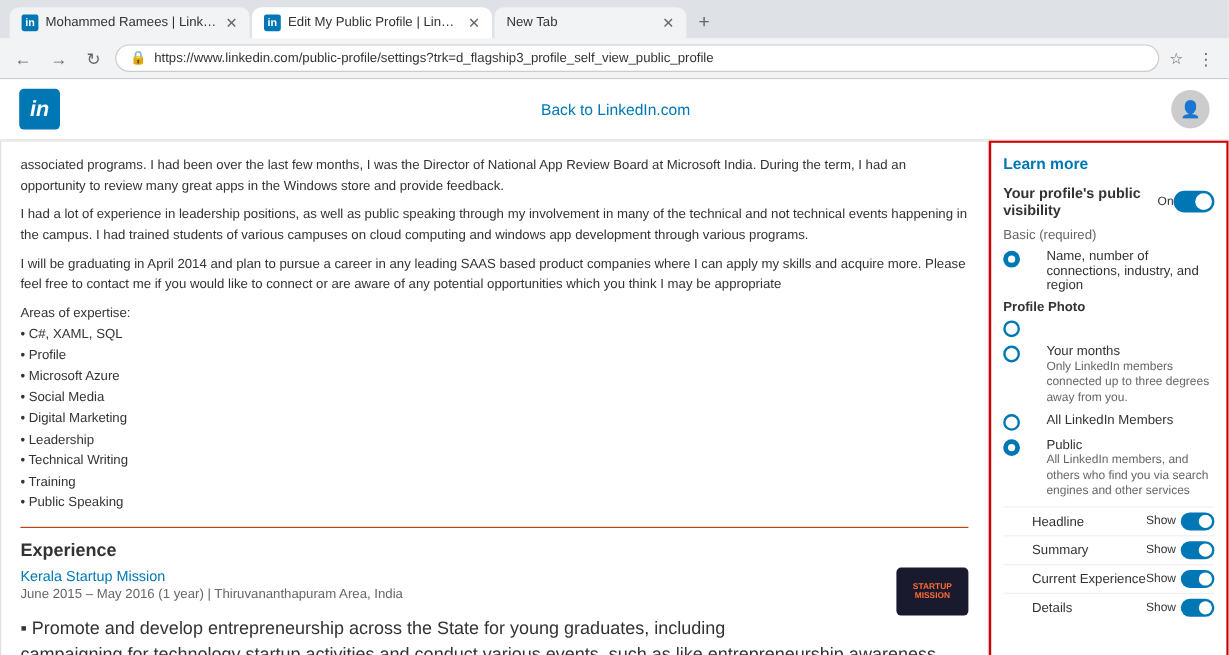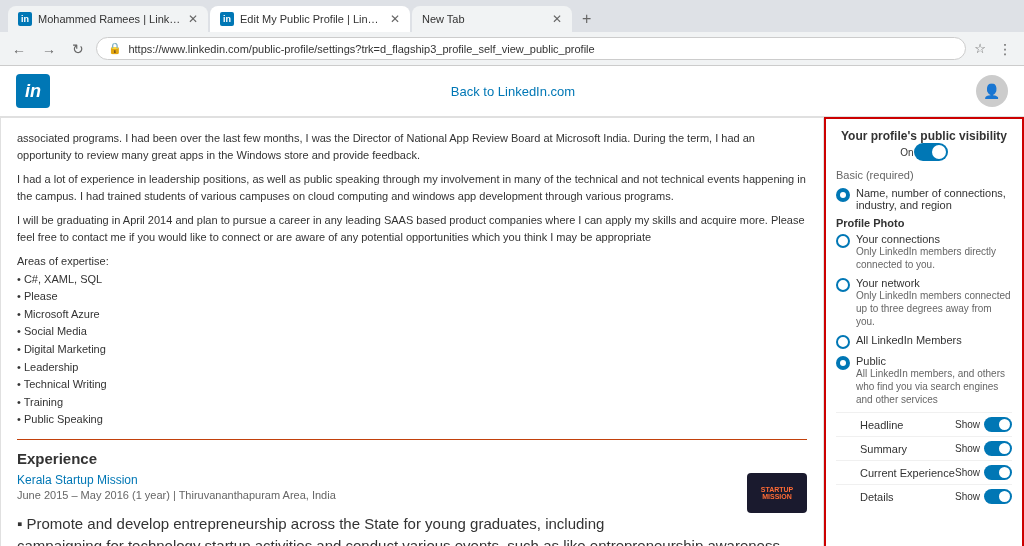--- a/index.html
+++ b/index.html
@@ -196,21 +196,20 @@
       font-size: 13px;
       font-weight: bold;
       margin-bottom: 10px;
     }
 
     .visibility-row {
       display: flex;
       align-items: center;
       justify-content: space-between;
       margin-bottom: 8px;
-      flex-direction: column;
     }
 
     .visibility-label {
       font-size: 12px;
       font-weight: bold;
       color: #333;
       flex: 1;
     }
 
     .toggle-on {
@@ -246,21 +245,21 @@
 
     .section-label {
       font-size: 11px;
       color: #666;
       margin: 8px 0 6px 0;
     }
 
     .radio-item {
       display: flex;
       align-items: flex-start;
-      gap: 6px;
+      gap: 22px;
       margin-bottom: 6px;
     }
 
     .radio-circle {
       width: 14px;
       height: 14px;
       border-radius: 50%;
       border: 2px solid #0077b5;
       flex-shrink: 0;
       margin-top: 1px;
@@ -380,21 +379,21 @@
 <div class="main-content">
 
   <div class="profile-panel">
     <p class="profile-text">associated programs. I had been over the last few months, I was the Director of National App Review Board at Microsoft India. During the term, I had an opportunity to review many great apps in the Windows store and provide feedback.</p>
     <p class="profile-text">I had a lot of experience in leadership positions, as well as public speaking through my involvement in many of the technical and not technical events happening in the campus. I had trained students of various campuses on cloud computing and windows app development through various programs.</p>
     <p class="profile-text">I will be graduating in April 2014 and plan to pursue a career in any leading SAAS based product companies where I can apply my skills and acquire more. Please feel free to contact me if you would like to connect or are aware of any potential opportunities which you think I may be appropriate</p>
 
     <div class="expertise-list">
       <span>Areas of expertise:</span><br>
       <span>• <span>C#, XAML, SQL</span></span><br>
-      <span>• <span>Please</span></span><br>
+      <span>• <span>Profile</span></span><br>
       <span>• <span>Microsoft Azure</span></span><br>
       <span>• <span>Social Media</span></span><br>
       <span>• <span>Digital Marketing</span></span><br>
       <span>• <span>Leadership</span></span><br>
       <span>• <span>Technical Writing</span></span><br>
       <span>• <span>Training</span></span><br>
       <span>• <span>Public Speaking</span></span>
     </div>
 
     <div class="section-title">Experience</div>
@@ -408,20 +407,21 @@
         <div class="company-logo">
           <div class="company-logo-inner">STARTUP<br>MISSION</div>
         </div>
       </div>
       <div class="job-desc">▪ Promote and develop entrepreneurship across the State for young graduates, including</div>
       <div class="job-desc">campaigning for technology startup activities and conduct various events, such as like entrepreneurship awareness camps, maker sessions, hackathons and ideathons in colleges and</div>
     </div>
   </div>
 
   <div class="settings-panel">
+    <div class="settings-title">Learn more</div>
 
     <div class="visibility-row">
       <div class="visibility-label">Your profile's public visibility</div>
       <div class="toggle-on">
         <span class="toggle-label-small">On</span>
         <div class="toggle"></div>
       </div>
     </div>
 
     <div class="section-label">Basic (required)</div>
@@ -430,30 +430,26 @@
       <div class="radio-circle selected"></div>
       <div>
         <div class="radio-text">Name, number of connections, industry, and region</div>
       </div>
     </div>
 
     <div class="profile-photo-label">Profile Photo</div>
 
     <div class="radio-item">
       <div class="radio-circle"></div>
-      <div>
-        <div class="radio-text">Your connections</div>
-        <div class="radio-subtext">Only LinkedIn members directly connected to you.</div>
-      </div>
     </div>
 
     <div class="radio-item">
       <div class="radio-circle"></div>
       <div>
-        <div class="radio-text">Your network</div>
+        <div class="radio-text">Your months</div>
         <div class="radio-subtext">Only LinkedIn members connected up to three degrees away from you.</div>
       </div>
     </div>
 
     <div class="radio-item">
       <div class="radio-circle"></div>
       <div>
         <div class="radio-text">All LinkedIn Members</div>
       </div>
     </div>

